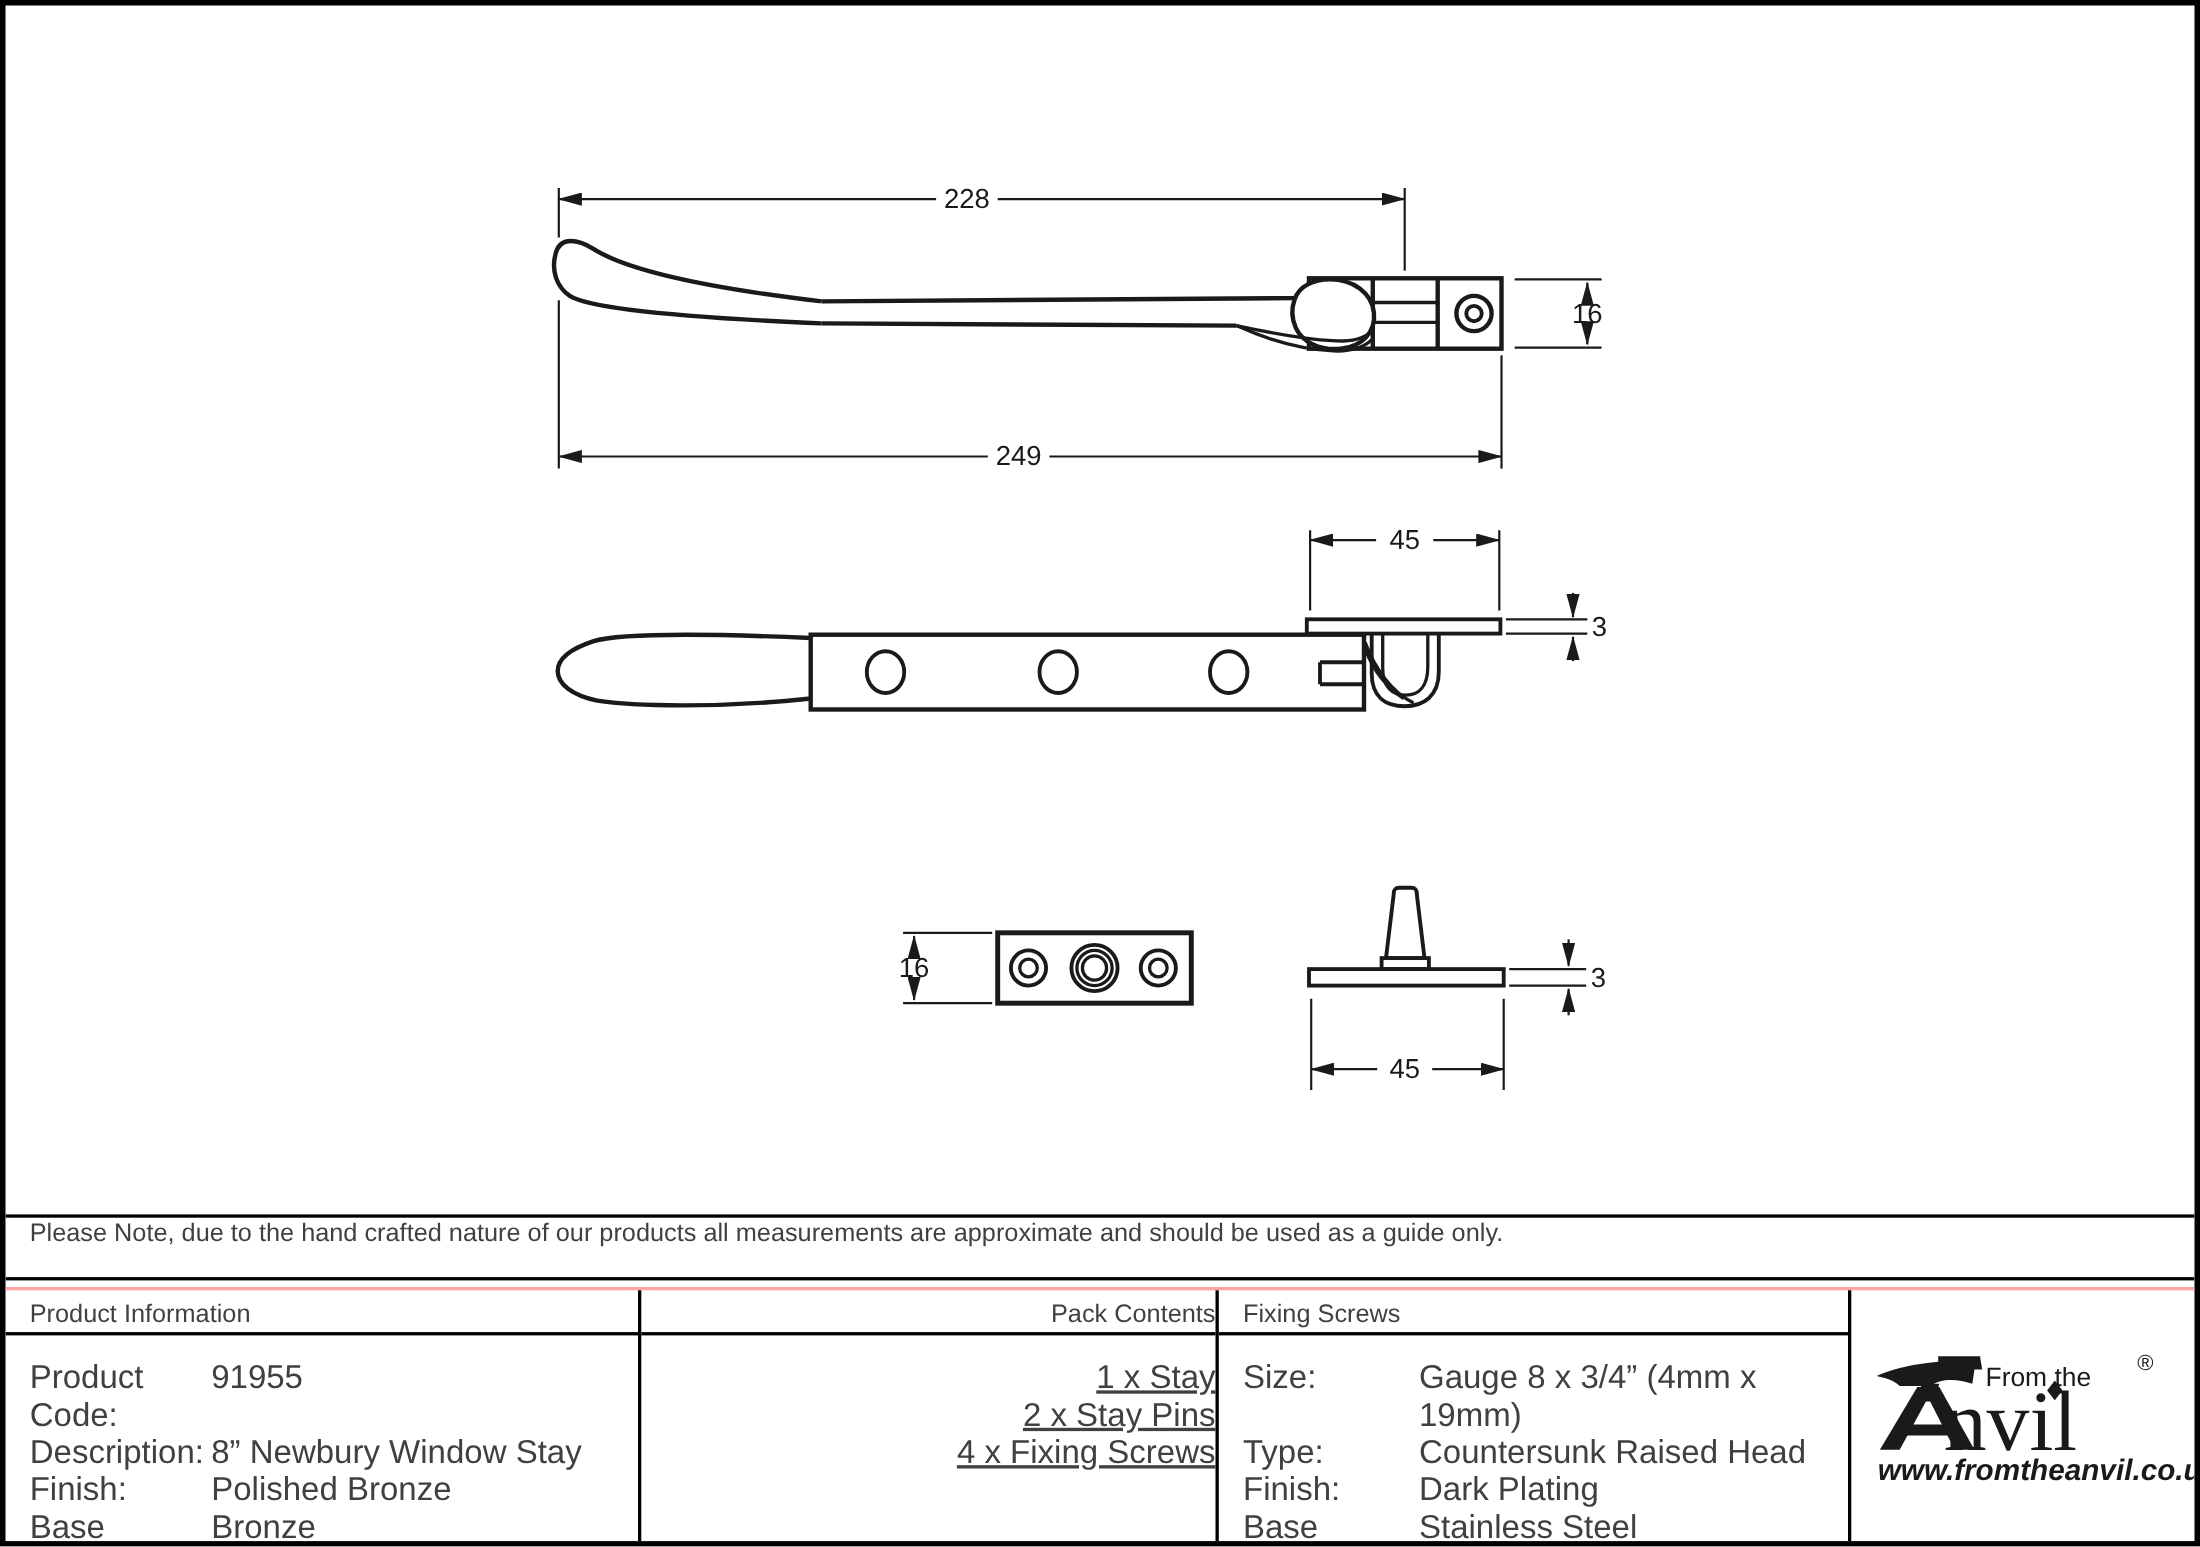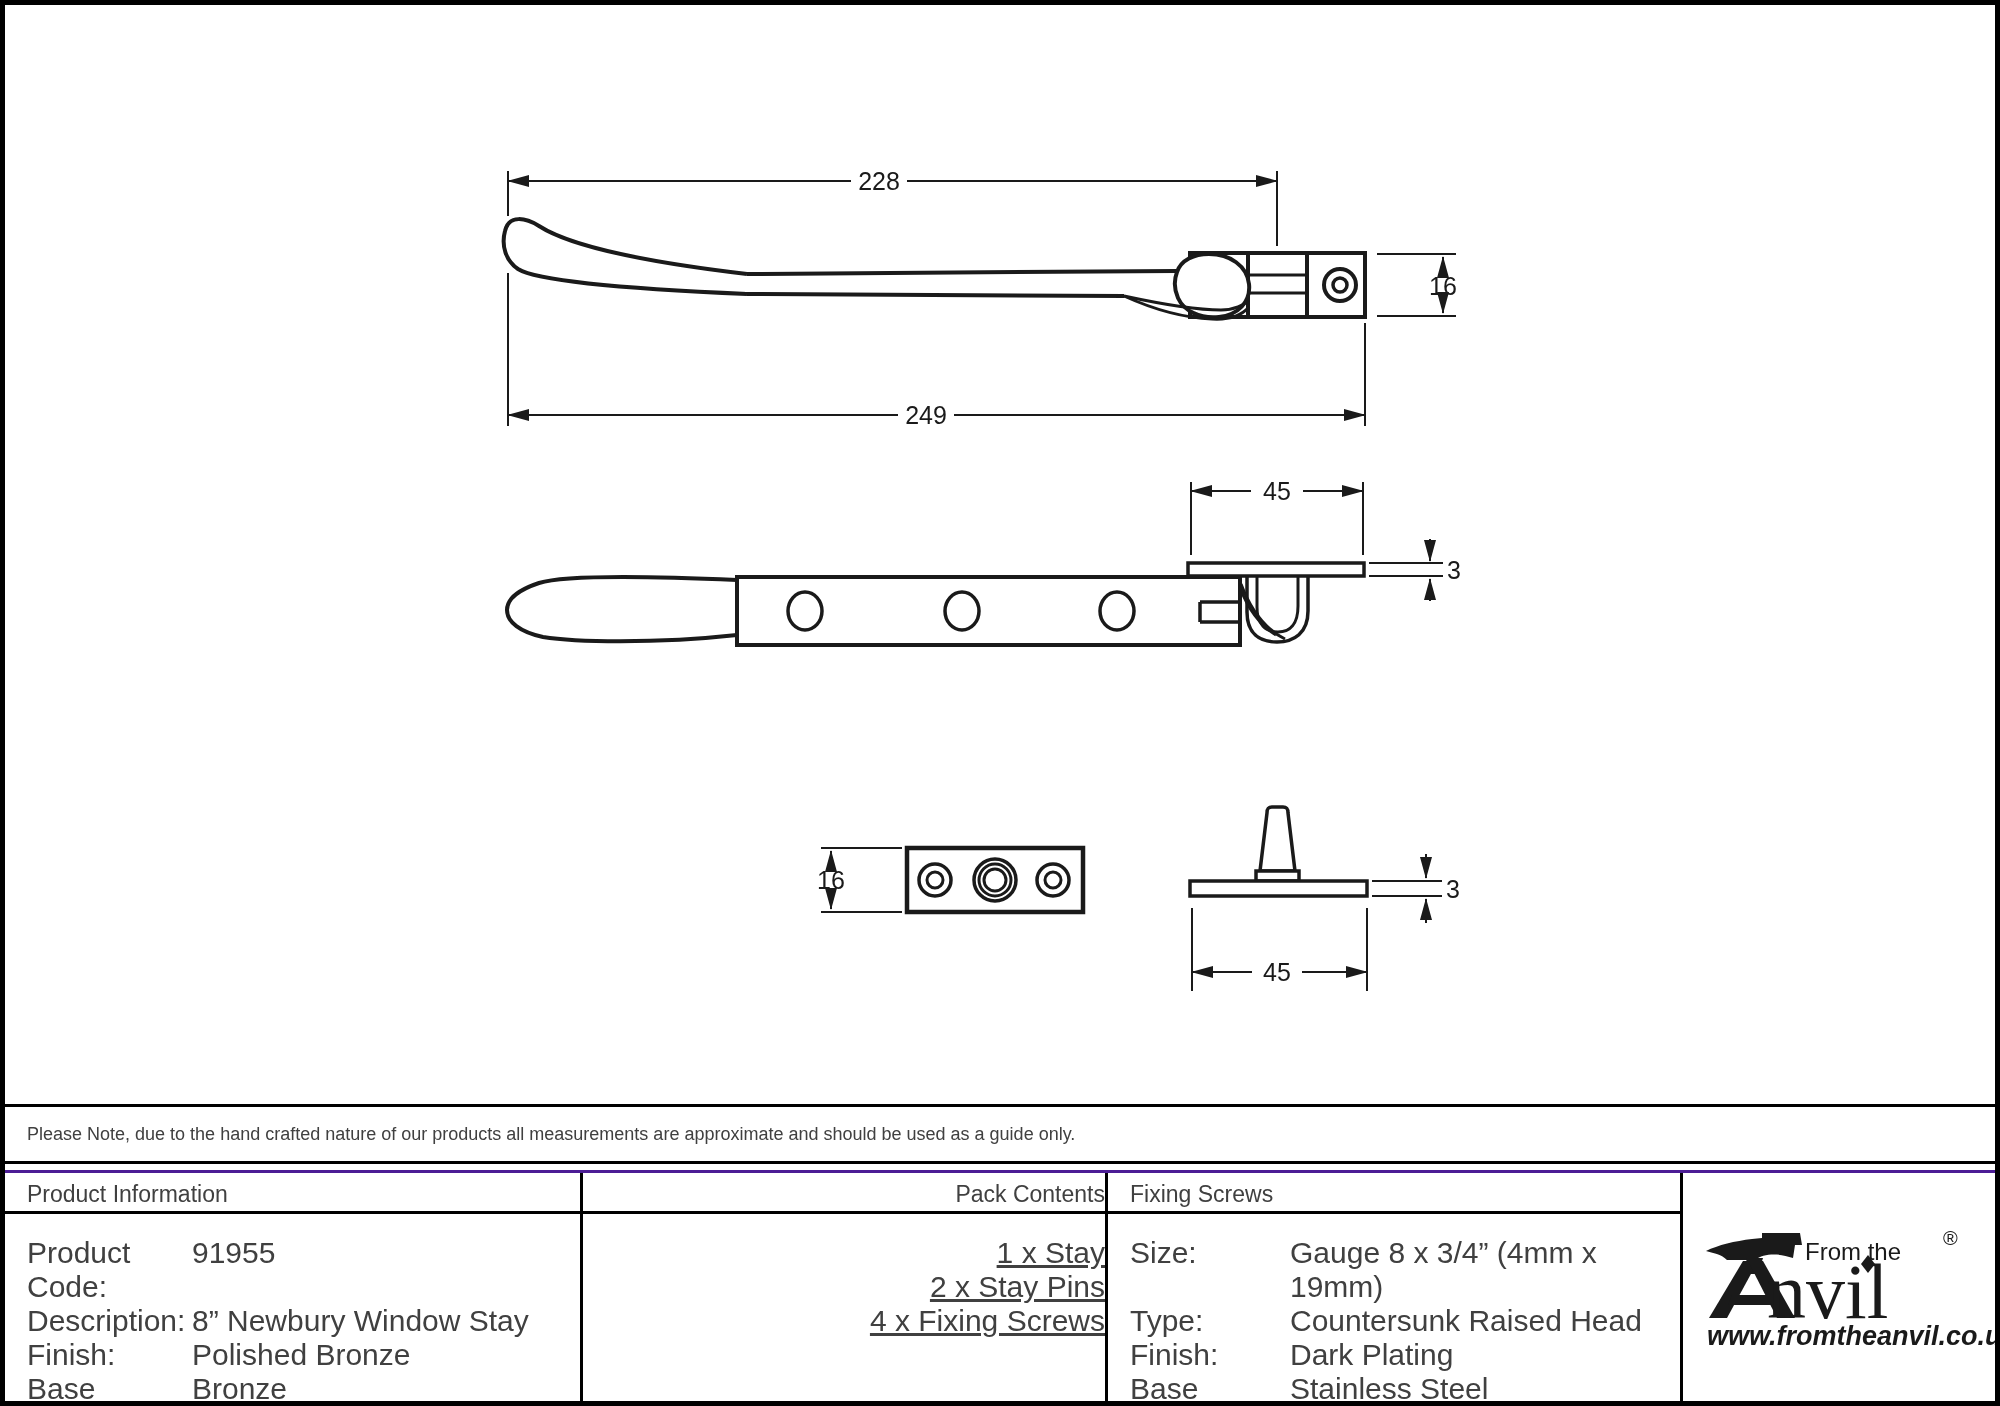--- a/index.html
+++ b/index.html
@@ -6,24 +6,24 @@
   .page{
     position:relative;width:2000px;height:1406px;background:#fff;
     border:5px solid #000;box-sizing:border-box;
     font-family:"Liberation Sans",sans-serif;color:#404040;overflow:hidden;
   }
   svg text{font-family:"Liberation Sans",sans-serif;fill:#1a1a1a;}
   .drawing{position:absolute;left:0;top:0;}
   .note-band{
     position:absolute;left:0;right:0;top:1099px;height:60px;
     border-top:3px solid #000;border-bottom:3px solid #000;
-    display:flex;align-items:center;padding-left:22px;box-sizing:border-box;
-    font-size:18px;
+    display:flex;align-items:flex-start;padding-left:22px;box-sizing:border-box;
+    font-size:23px;
   }
-  .info-table{position:absolute;left:0;right:0;top:1165px;bottom:0;border-top:3px solid #4c1d95;}
+  .info-table{position:absolute;left:0;right:0;top:1165px;bottom:0;border-top:3px solid #fca5a5;}
   .col{position:absolute;top:0;bottom:0;border-right:3px solid #000;box-sizing:border-box;}
   .col1{left:0;width:578px;}
   .col2{left:578px;width:525px;text-align:right;}
   .col3{left:1103px;width:575px;}
   .col4{left:1650px;right:0;border-right:none;}
   .col-header{
     height:41px;border-bottom:3px solid #000;box-sizing:border-box;
     padding:8px 0 0 22px;font-size:23px;
   }
   .col-body{padding:22px 0 0 22px;font-size:30px;line-height:34px;}

